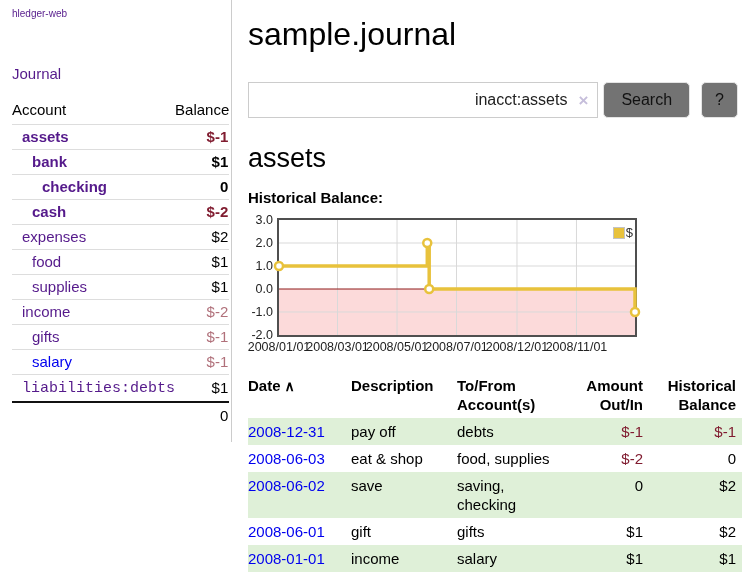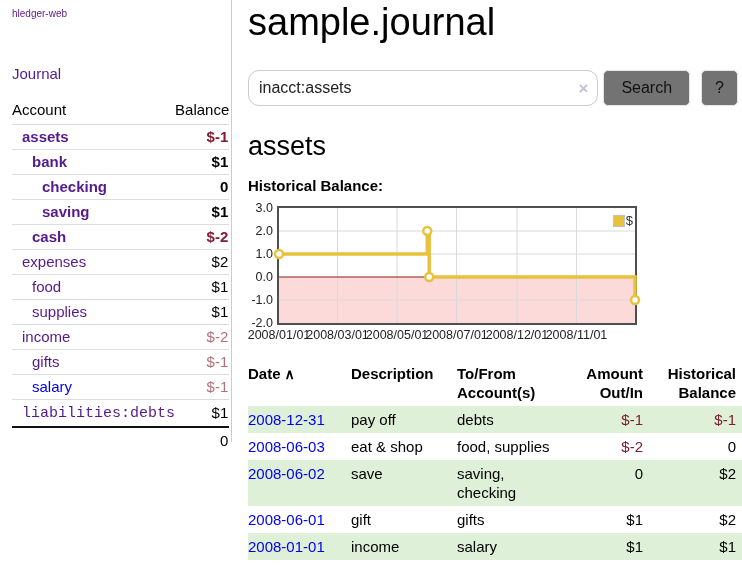--- a/index.html
+++ b/index.html
@@ -21,26 +21,26 @@
   table.accounts tbody tr { border-top:1px solid #ddd; }
   table.accounts td { padding:3px 0; line-height:18px; }
   table.accounts td.bal { text-align:right; padding-right:1px; }
   tr.acct-bold, tr.acct-bold a, tr.acct-bold td { font-weight:bold; }
   .neg-strong { color:#801c30; }
   .neg-muted  { color:#b0707a; }
   table.accounts tfoot td { border-top:2px solid #111; text-align:right; padding:4px 1px; }
 
   
   .main { position:absolute; left:248px; top:0; width:494px; }
-  h1.page-title { font-size:38px; font-weight:400; margin:2px 0 0 0; line-height:40px; letter-spacing:0; }
+  h1.page-title { font-size:32px; font-weight:400; margin:14px 0 0 0; line-height:40px; letter-spacing:0; }
   .search-row { display:flex; align-items:stretch; margin-top:28px; padding-right:4px; }
   .search-box { position:relative; flex:1; }
-  .search-box input { width:100%; height:36px; border:1px solid #ccc; border-radius:11px;
+  .search-box input { width:100%; height:36px; border:1px solid #ccc; border-radius:0;
                       padding:0 30px 0 10px; font-size:16px; color:#222;
-                      font-family:"Liberation Sans", sans-serif; }
+                      font-family:"Liberation Sans", sans-serif;text-align:right; }
   .clear-x { position:absolute; right:10px; top:50%; transform:translateY(-50%);
              color:#c6bedb; font-weight:bold; font-size:17px; line-height:1; }
   .btn { background:#737373; border:1px solid #e4e4e4; border-radius:5px; font-size:16px;
          color:#111; height:36px; font-family:"Liberation Sans", sans-serif; cursor:pointer; }
   .btn-search { margin-left:5px; padding:0 17px; }
   .btn-help   { margin-left:11px; padding:0 13px; }
 
   h2.acct-heading { font-size:27px; font-weight:400; margin:24px 0 0 0; line-height:32px; }
   .chart-label { font-weight:bold; font-size:15px; margin-top:15px; }
 
@@ -89,24 +89,20 @@
             <td><a class="plink" style="padding-left: 10px;">assets</a></td>
             <td class="bal"><span class="neg-strong">$-1</span></td>
           </tr>
           <tr class="acct-bold">
             <td><a class="plink" style="padding-left: 20px;">bank</a></td>
             <td class="bal"><span>$1</span></td>
           </tr>
           <tr class="acct-bold">
             <td><a class="plink" style="padding-left: 30px;">checking</a></td>
             <td class="bal"><span>0</span></td>
-          </tr>
-          <tr class="acct-bold">
-            <td><a class="plink" style="padding-left: 30px;">saving</a></td>
-            <td class="bal"><span>$1</span></td>
           </tr>
           <tr class="acct-bold">
             <td><a class="plink" style="padding-left: 20px;">cash</a></td>
             <td class="bal"><span class="neg-strong">$-2</span></td>
           </tr>
           <tr>
             <td><a class="plink" style="padding-left: 10px;">expenses</a></td>
             <td class="bal"><span>$2</span></td>
           </tr>
           <tr>

